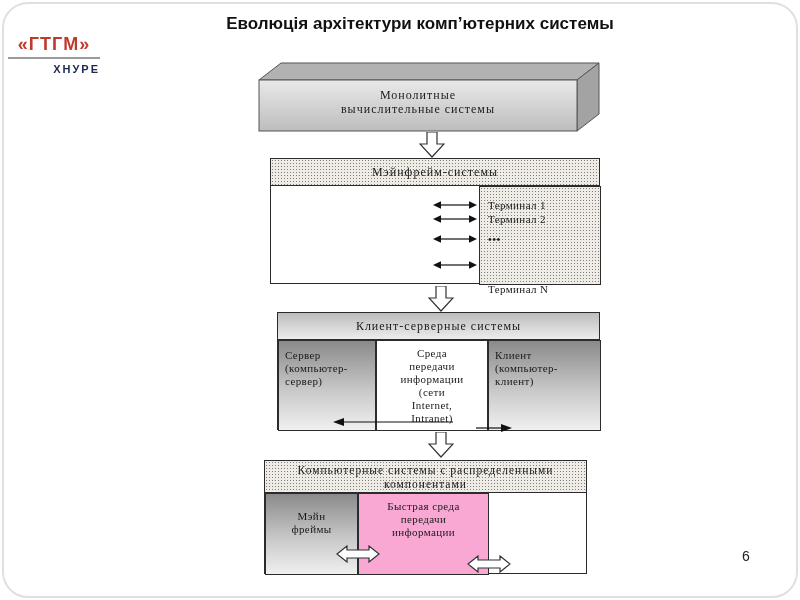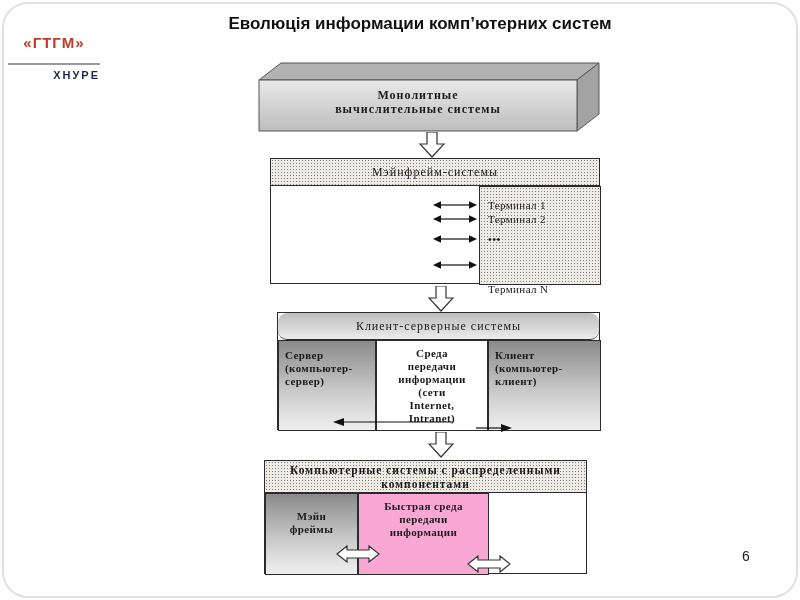--- a/index.html
+++ b/index.html
@@ -5,27 +5,27 @@
   * { margin:0; padding:0; box-sizing:border-box; }
   html,body { width:800px; height:600px; background:#fff; }
   body { font-family:"Liberation Serif", serif; color:#1a1a1a; }
   .slide { position:relative; width:800px; height:600px; background:#fff; overflow:hidden; }
   .slide-frame { position:absolute; inset:2px; border:2px solid #e0e0e0; border-radius:26px; pointer-events:none; }
 
   .title { position:absolute; top:14px; left:140px; width:560px; text-align:center;
            font-family:"Liberation Sans", sans-serif; font-weight:bold; font-size:17px; color:#111; }
 
   .logo { position:absolute; top:34px; left:8px; width:92px; font-family:"Liberation Sans", sans-serif; }
-  .logo-top { color:#c0392b; font-weight:bold; font-size:15px; letter-spacing:1px;
-              border-bottom:2px solid #9a9a9a; padding-bottom:12px; text-align:center; }
+  .logo-top { color:#c0392b; font-weight:bold; font-size:18px; letter-spacing:1px;
+              border-bottom:2px solid #9a9a9a; padding-bottom:2px; text-align:center; }
   .logo-bottom { color:#1d2950; font-weight:bold; font-size:11px; letter-spacing:2px; text-align:right; padding-top:4px; }
 
   .page-number { position:absolute; left:742px; top:548px; font-size:14px; font-family:"Liberation Sans", sans-serif; color:#222; }
 
-  .ml { white-space:pre-line;font-weight:bold; }
+  .ml { white-space:pre-line; }
 
   
   .sect { position:absolute; border:1px solid #2b2b2b; background:#fff; }
   .sect-header { position:absolute; left:0; top:0; width:100%; border-bottom:1px solid #2b2b2b;
                  display:flex; align-items:center; justify-content:center; text-align:center;
                  font-size:12px; letter-spacing:1px; }
   .cell { position:absolute; border:1px solid #2b2b2b; font-size:11px; line-height:13px; letter-spacing:0.4px; }
   .stipple { background-color:#efece6;
              background-image:radial-gradient(#7d7d7d 0.7px, transparent 0.9px);
              background-size:3px 3px; }
@@ -55,21 +55,21 @@
 <body>
 
 <div class="slide">
   <div class="slide-frame"></div>
 
   <div class="logo">
     <div class="logo-top">«ГТГМ»</div>
     <div class="logo-bottom">ХНУРЕ</div>
   </div>
 
-  <div class="title">Еволюція информации комп’ютерних систем</div>
+  <div class="title">Еволюція архітектури комп’ютерних системы</div>
 
   <div class="arrow-wrap" style="left:258px; top:62px;">
     <svg width="342" height="70" viewBox="0 0 342 70">
       <defs>
         <linearGradient id="gfront" x1="0" y1="0" x2="0" y2="1">
           <stop offset="0" stop-color="#e9e9e9"></stop>
             <stop offset="1" stop-color="#bdbdbd"></stop>
         </linearGradient>
       </defs>
       <polygon points="1,18 23,1 341,1 319,18" fill="#b2b2b2" stroke="#555" stroke-width="1"></polygon>
@@ -127,21 +127,21 @@
     </div>
   </div>
 
   <div class="arrow-wrap" style="left:428px; top:286px;">
     <svg width="26" height="26" viewBox="0 0 26 26">
         <polygon points="8,0 18,0 18,12 25,12 13,25 1,12 8,12" fill="#fff" stroke="#333" stroke-width="1.2"></polygon>
       </svg>
   </div>
 
   <div class="sect" style="left:277px; top:312px; width:323px; height:118px;">
-    <div class="sect-header grad-light" style="height:27px;border-radius:9px;">
+    <div class="sect-header grad-light" style="height:27px;">
       <span>Клиент-серверные системы</span>
     </div>
     <div class="cell grad cs-col cs-text-left ml" style="left:0; width:98px;">Сервер
 (компьютер-
 сервер)</div>
     <div class="cell cs-col cs-text-center ml" style="left:98px; width:112px; background:#fff;">Среда
 передачи
 информации
 (сети
 Internet,

